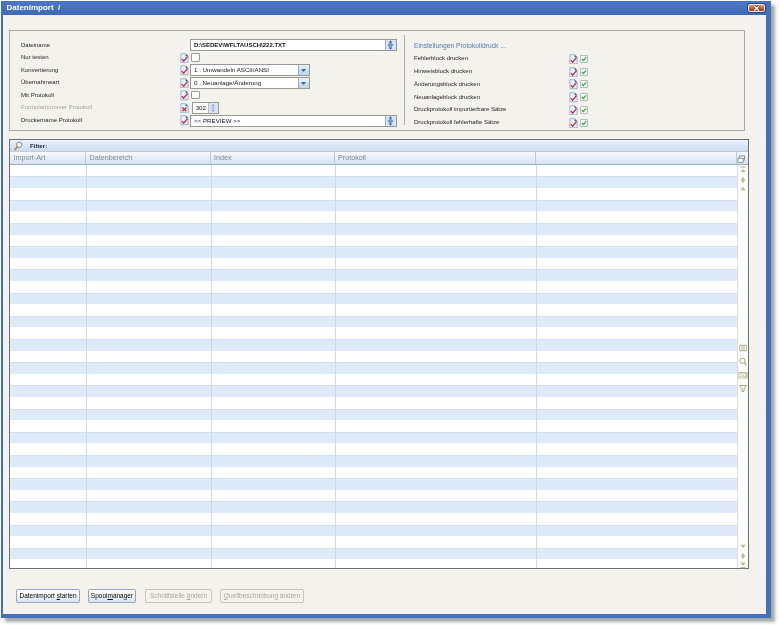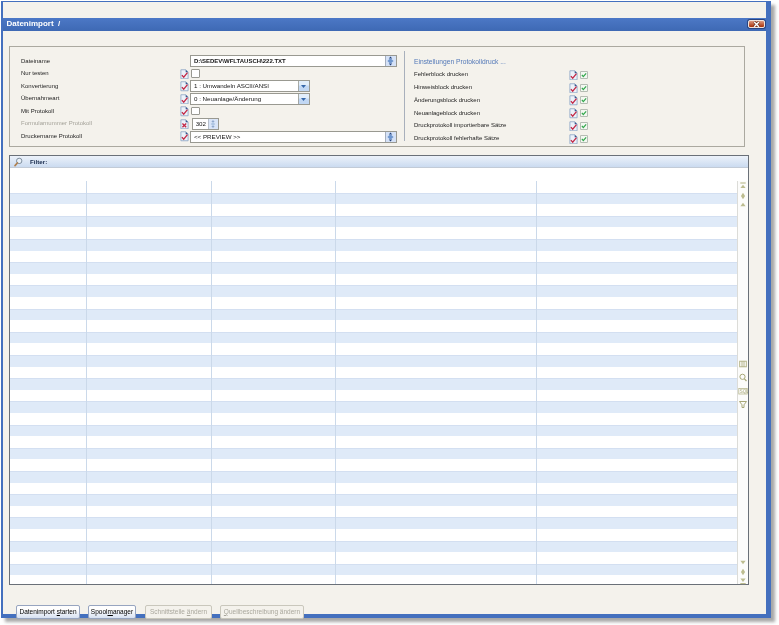--- a/index.html
+++ b/index.html
@@ -4,21 +4,21 @@
 <style>
 * { margin:0; padding:0; box-sizing:border-box; }
 html,body { width:779px; height:625px; background:#FFFFFF; font-family:"Liberation Sans",sans-serif; overflow:hidden; }
 #win {
   position:absolute; left:1px; top:1px; width:770px; height:617px;
   background:#F4F2EC;
   border:1px solid #4470BE;
   border-left-width:2px; border-right-width:5px; border-bottom-width:4px;
   box-shadow: 4px 4px 3px rgba(110,110,110,0.6);
 }
-#page { position:absolute; left:0; top:16px; width:779px; height:484px; }
+#page { position:absolute; left:0; top:0; width:779px; height:484px; }
 #titlebar {
   position:absolute; left:3px; top:2px; width:763px; height:12.5px;
   background:linear-gradient(#4C78C6,#3E69B4);
   color:#FFFFFF; font-size:8px; font-weight:bold; line-height:12.5px;
   padding-left:3.5px;
 }
 #closebtn {
   position:absolute; left:748px; top:3.5px; width:17px; height:8.5px;
   background:linear-gradient(#DE9A80,#A83008);
   border:1px solid #F0E4DC; border-radius:2px;
@@ -213,20 +213,31 @@
     </svg>
 
   <div id="grid">
     <div id="filterbar">
       <svg style="position:absolute;left:3px;top:1px;" width="11" height="10" viewBox="0 0 11 10">
           <circle cx="6.2" cy="3.9" r="2.7" fill="#EAF1F8" stroke="#7E8E9E" stroke-width="1"></circle>
           <path d="M4.3 6 L2 8.6" stroke="#B08050" stroke-width="1.7" stroke-linecap="round"></path>
         </svg>
       <span style="position:absolute; left:20px; top:2px; font-size:6.2px; font-weight:bold; color:#15284B;">Filter:</span>
     </div>
+    <div id="hdr">
+      <div class="hcell" style="left:0px; width:76px;">Import-Art</div>
+      <div class="hcell" style="left:76px; width:124.5px;">Datenbereich</div>
+      <div class="hcell" style="left:200.5px; width:124px;">Index</div>
+      <div class="hcell" style="left:324.5px; width:201.5px;">Protokoll</div>
+      <div class="hcell" style="left:526px; width:201px;"></div>
+      <svg style="position:absolute; right:2px; top:2.5px;" width="8.5" height="8.5" viewBox="0 0 9 9">
+          <rect x="2.6" y="0.9" width="5.4" height="4.4" fill="#F2F6FA" stroke="#7E8694" stroke-width="0.9"></rect>
+          <rect x="1" y="3.4" width="5.4" height="4.4" fill="#FDFDFE" stroke="#7E8694" stroke-width="0.9"></rect>
+        </svg>
+    </div>
     <div id="data"></div>
     <div class="vline" style="left:76px;"></div>
     <div class="vline" style="left:200.5px;"></div>
     <div class="vline" style="left:324.5px;"></div>
     <div class="vline" style="left:526px;"></div>
     <div id="strip">
       <svg class="sic" style="top:1.5px;" width="10" height="7" viewBox="0 0 10 7">
           <path d="M2.3 1 H7.7" stroke="#B8B88A" stroke-width="1.1"></path>
           <path d="M5 2.8 L7.6 6 L2.4 6 Z" fill="#BDBD90"></path>
         </svg>

